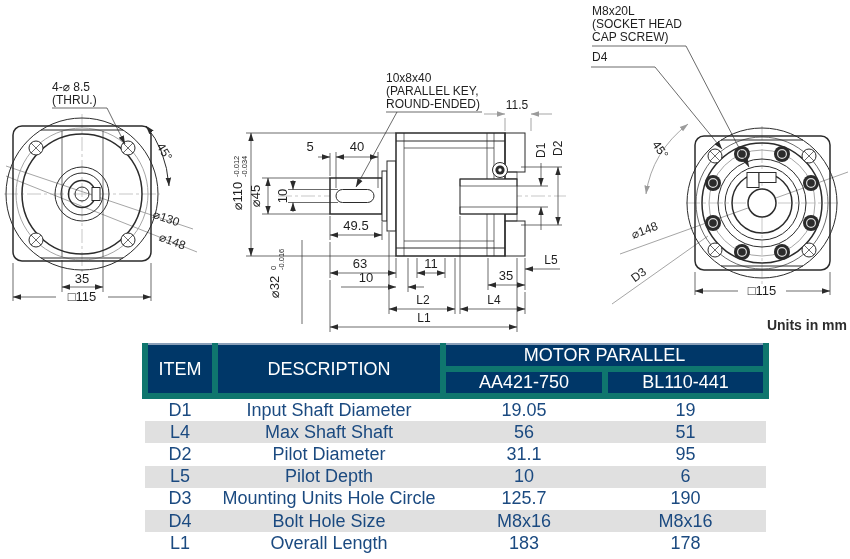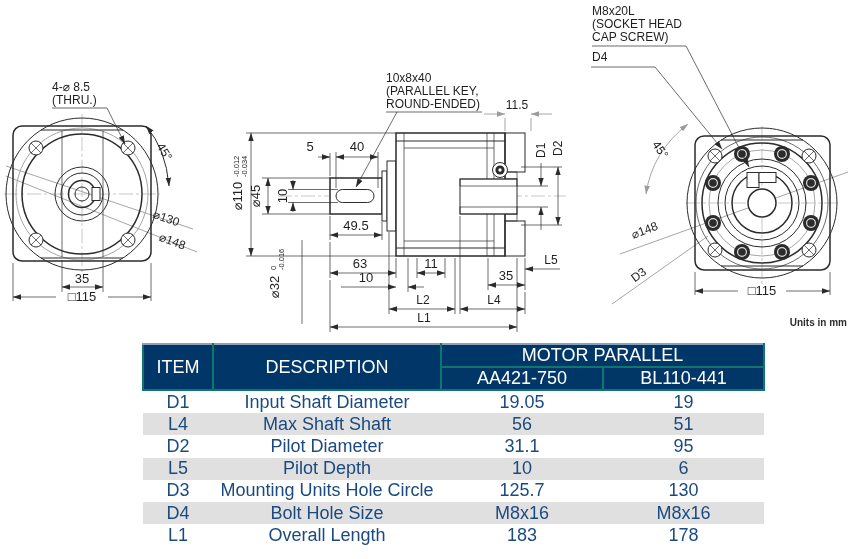--- a/index.html
+++ b/index.html
@@ -11,25 +11,25 @@
   .s1f{stroke:#2b2b2b;stroke-width:1.5;fill:#fff}
   .s2{stroke:#2b2b2b;stroke-width:1;fill:none}
   .s2f{stroke:#2b2b2b;stroke-width:1;fill:#fff}
   .s3{stroke:#2b2b2b;stroke-width:.7;fill:none}
   .sg{stroke:#9b9b9b;stroke-width:.9;fill:none}
   .cl{stroke:#b9b9b9;stroke-width:.8;fill:none;stroke-dasharray:14 3 3 3}
   #dwg text{font-family:"Liberation Sans",sans-serif;fill:#1f1f1f}
   .t13{font-size:13px}.t12{font-size:12px}.t7{font-size:7.5px}
   .tg{fill:#9b9b9b}.mid{text-anchor:middle}
   
-  #units-note{position:absolute;top:317px;right:3px;font-size:10px;font-weight:bold;color:#2d2d2d;}
+  #units-note{position:absolute;top:317px;right:3px;font-size:14px;font-weight:bold;color:#2d2d2d;}
   
   #spec{position:absolute;left:142px;top:343px;width:621px;}
   #spec table{border-collapse:collapse;table-layout:fixed;width:621px;font-size:18px;}
-  #spec th{background:#003768;color:#fff;font-weight:normal;border:2px solid #0f766e;height:19px;padding:0;text-align:center;}
+  #spec th{background:#003768;color:#fff;font-weight:normal;border:6px solid #0f766e;height:19px;padding:0;text-align:center;}
   #spec thead tr:first-child th{border-top:2px solid #8ba0b9;}
   #spec td{height:22.2px;padding:0;text-align:center;color:#1b4a80;border:none;}
   #spec tbody tr.alt{background:#e0e0e0;}
 </style>
 </head>
 <body>
 
 <div id="stage">
 
 <svg id="dwg" width="850" height="340" viewBox="0 0 850 340">
@@ -373,21 +373,21 @@
       <tr class="alt">
         <td>L5</td>
         <td>Pilot Depth</td>
         <td>10</td>
         <td>6</td>
       </tr>
       <tr>
         <td>D3</td>
         <td>Mounting Units Hole Circle</td>
         <td>125.7</td>
-        <td>130</td>
+        <td>190</td>
       </tr>
       <tr class="alt">
         <td>D4</td>
         <td>Bolt Hole Size</td>
         <td>M8x16</td>
         <td>M8x16</td>
       </tr>
       <tr>
         <td>L1</td>
         <td>Overall Length</td>

